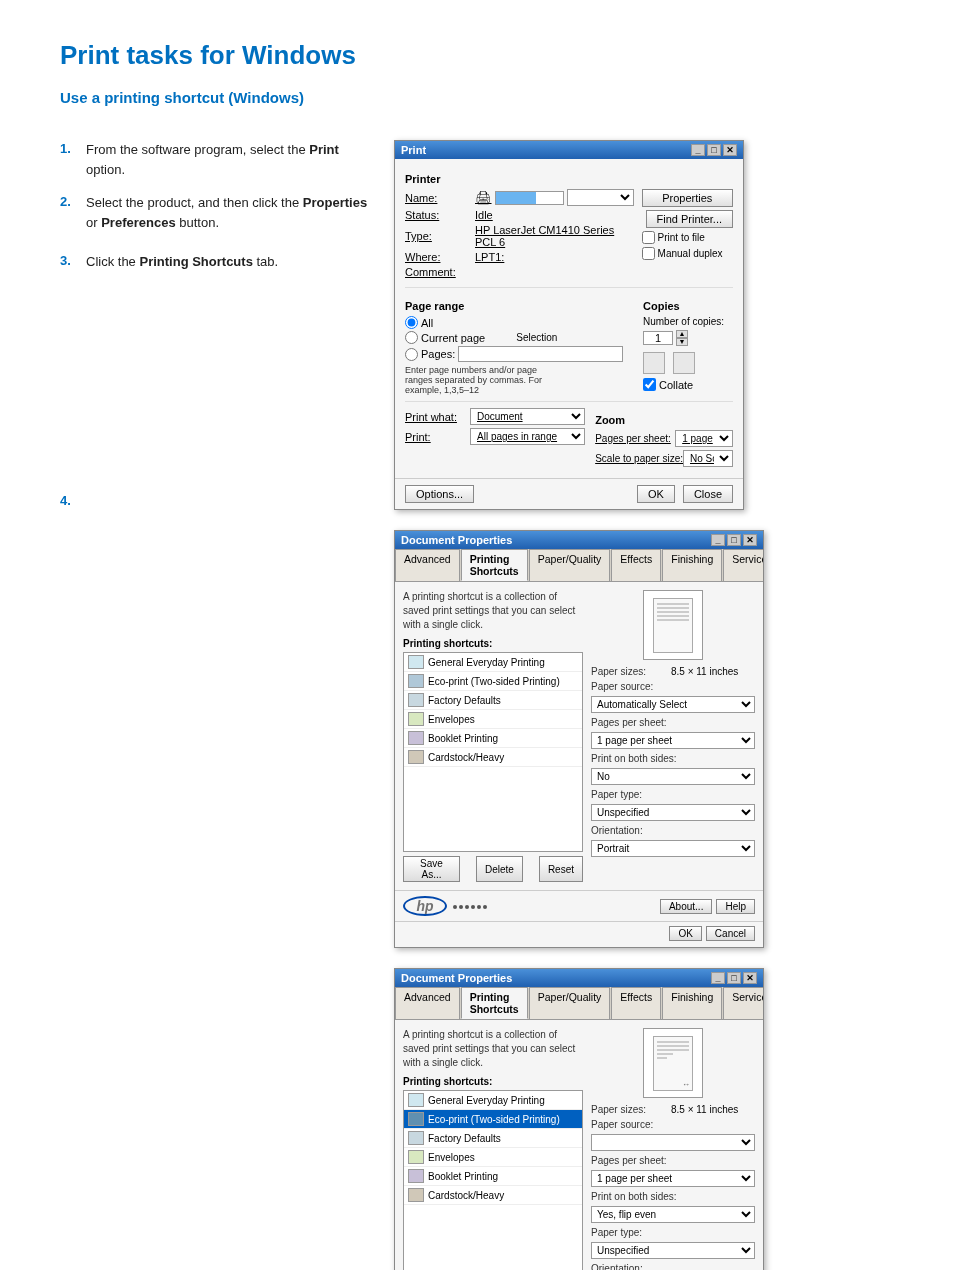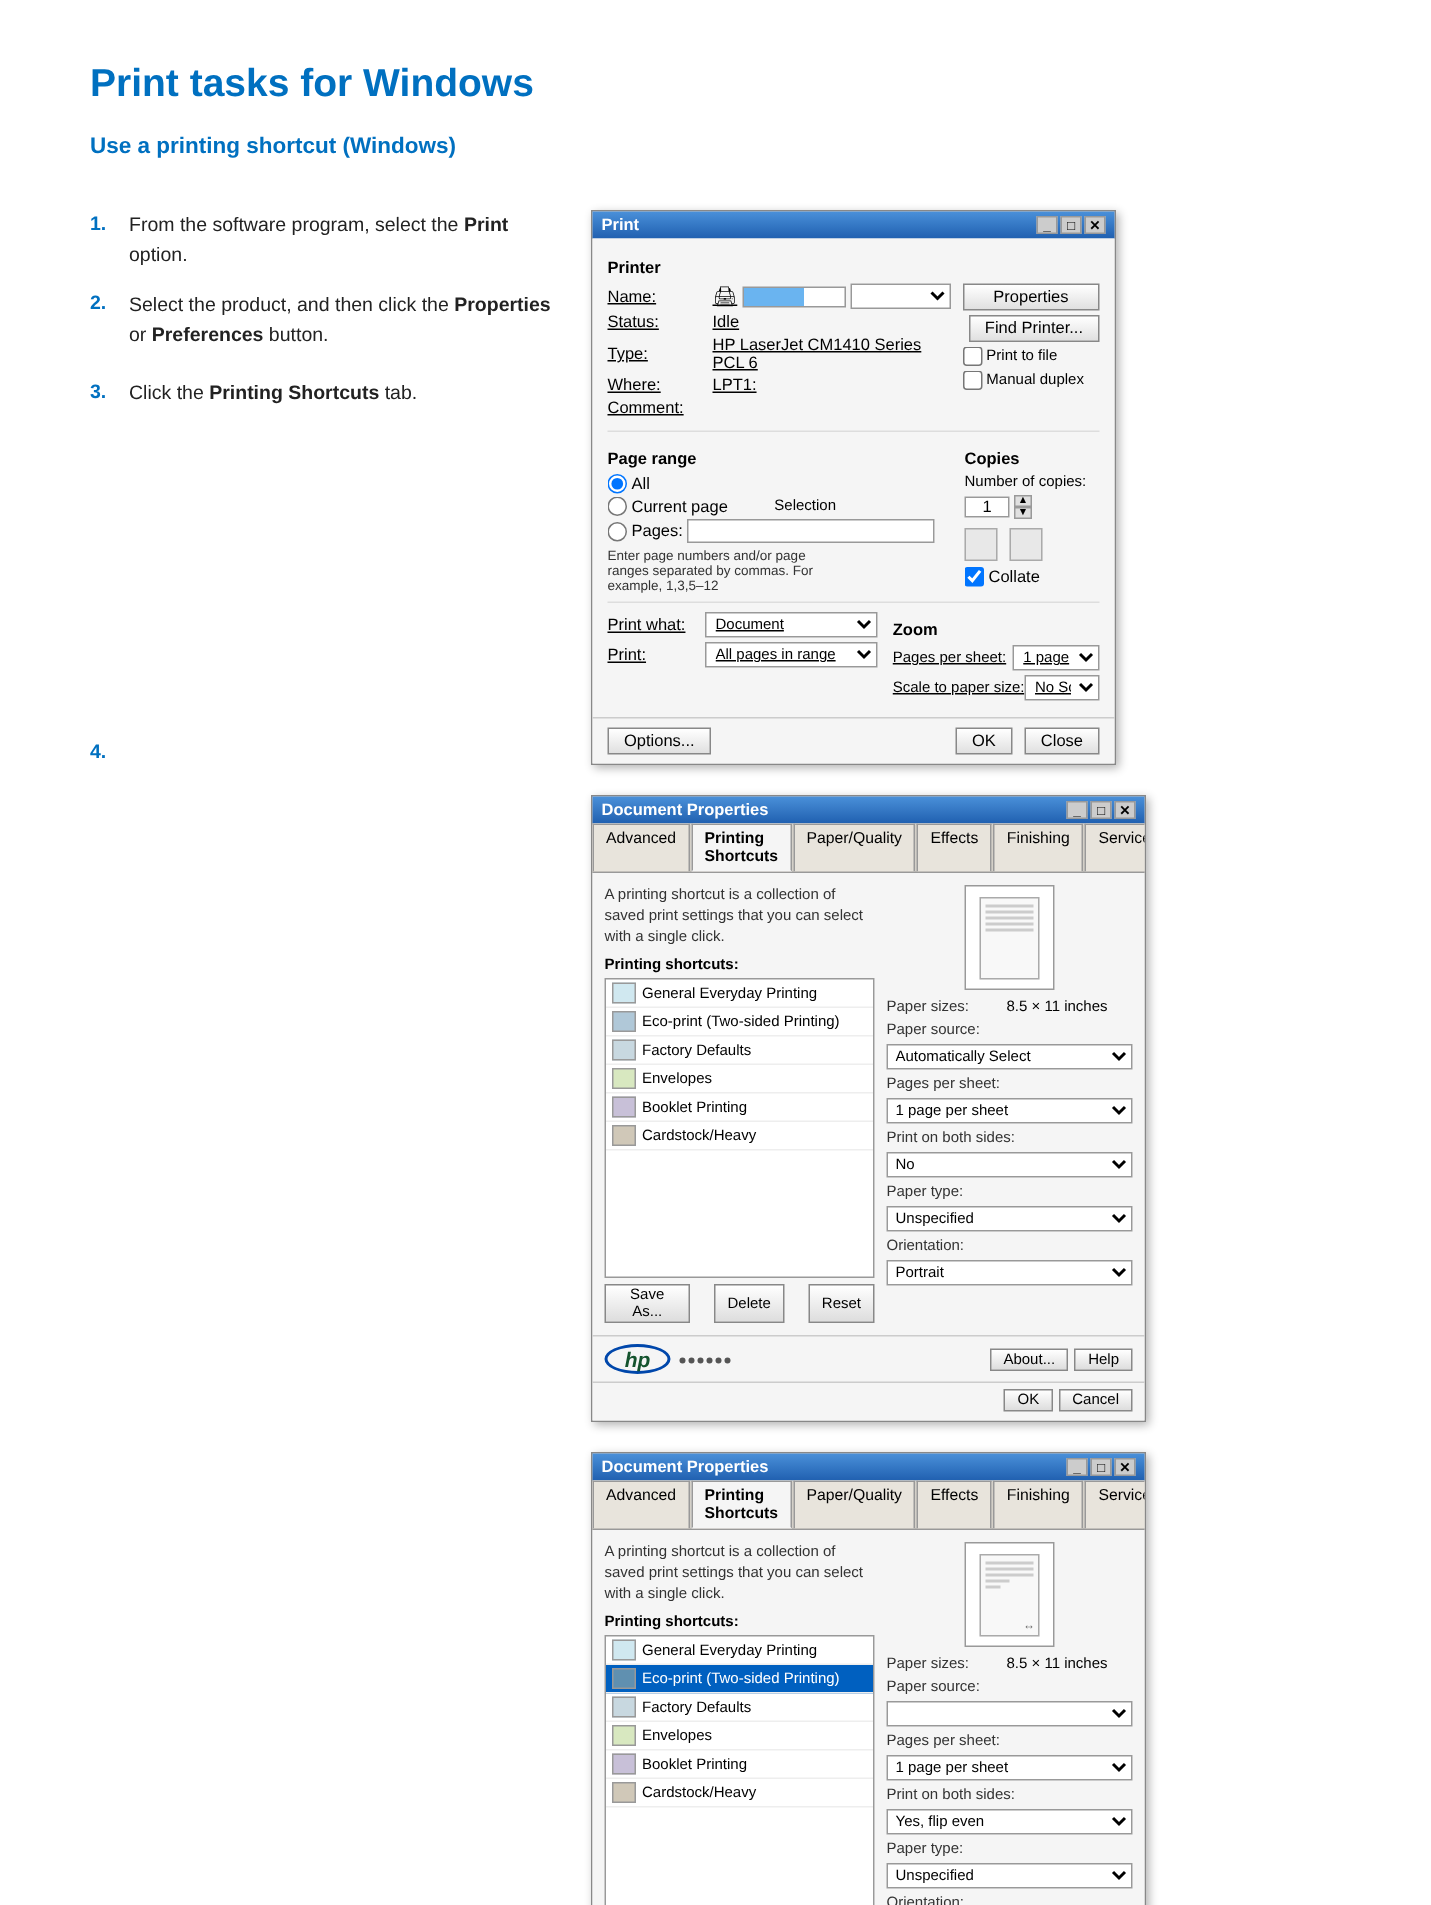--- a/index.html
+++ b/index.html
@@ -322,21 +322,21 @@
       border: 1px solid #888;
       background: linear-gradient(to bottom, #fff, #ddd);
       padding: 1px 8px;
       font-size: 10px;
       cursor: pointer;
     }
 
     .hp-logo {
       font-size: 14px;
       font-weight: bold;
-      color: #14532d;
+      color: #737373;
       border: 2px solid #0047ab;
       border-radius: 50%;
       width: 44px;
       height: 20px;
       display: flex;
       align-items: center;
       justify-content: center;
       font-style: italic;
     }
 

